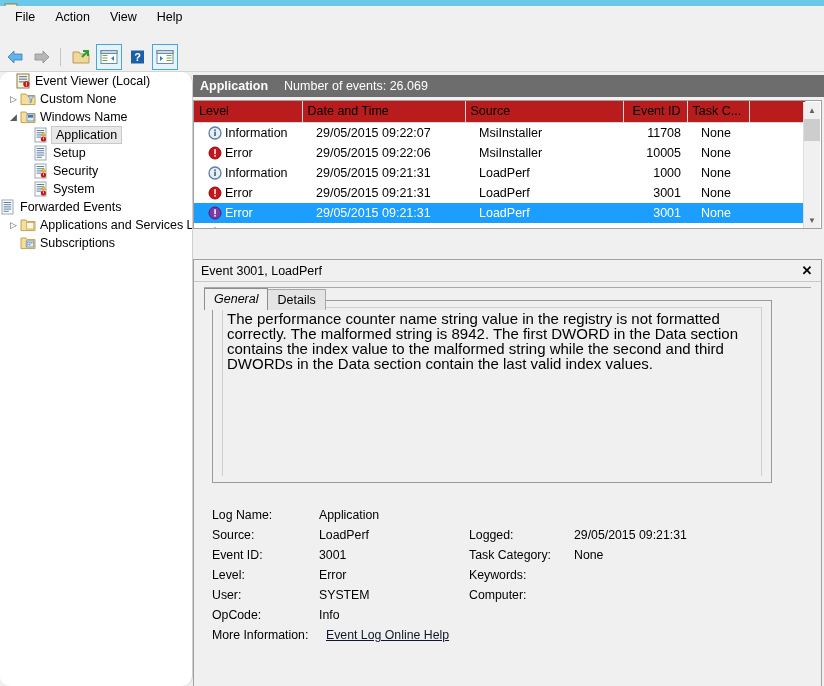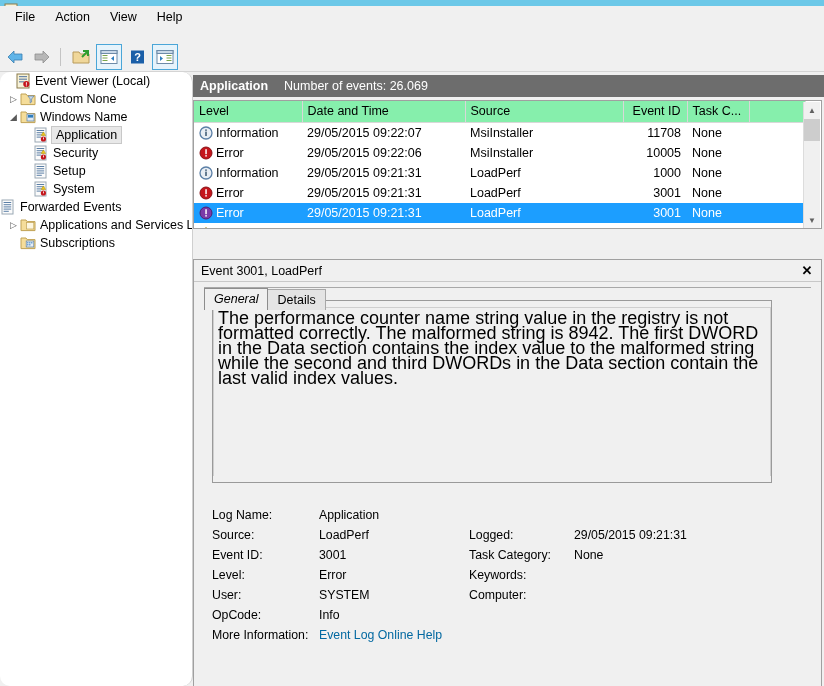--- a/index.html
+++ b/index.html
@@ -114,34 +114,34 @@
   .tablewrap {
     position: absolute; left: 0; top: 28px;
     width: 629px; height: 129px;
     background: #ffffff;
     border: 1px solid #a0a0a0;
     box-sizing: border-box;
     overflow: hidden;
   }
   table.evt { border-collapse: collapse; width: 611px; table-layout: fixed; }
   table.evt th {
-    background: #86efac;
+    background: #b91c1c;
     border-right: 1px solid #d8d8d8;
     border-bottom: 1px solid #d8d8d8;
     font-weight: normal;
     font-size: 12.5px;
     text-align: left;
     padding: 2px 0 3px 5px;
     height: 16px;
     color: #000;
   }
   table.evt th.num { text-align: right; padding-right: 6px; }
   table.evt td {
     font-size: 12.5px;
-    padding: 1px 0 1px 5px;
+    padding: 1px 0 1px 14px;
     height: 18px;
     color: #000;
     white-space: nowrap;
     overflow: hidden;
   }
   table.evt td.num { text-align: right; padding-right: 6px; }
   table.evt tr.sel td { background: #1c9eff; color: #ffffff; }
   .lvlcell { display: flex; align-items: center; }
   .lvlcell .ic { width: 14px; height: 14px; margin-right: 3px; flex: 0 0 auto; }
 
@@ -217,23 +217,23 @@
     height: 1px; background: #a8a8a8;
   }
 
   
   .descbox {
     position: absolute; left: 18px; top: 40px;
     width: 560px; height: 183px;
     background: #f0f0f0;
     border: 1px solid #9a9a9a;
     box-sizing: border-box;
-    font-size: 18px;
+    font-size: 15px;
     color: #000;
-    padding: 6px 0;
+    padding: 6px 9px;
     line-height: 15px;
     overflow: hidden;
   }
   .descbox .inner {
     border-top: 1px solid #cfcfcf;
     border-left: 1px solid #cfcfcf;
     border-right: 1px solid #cfcfcf;
     padding: 3px 4px 0 4px;
     height: 100%;
     box-sizing: border-box;
@@ -244,21 +244,22 @@
     position: absolute; left: 18px; top: 245px;
     width: 600px;
     font-size: 12.3px; color: #000;
   }
   .mrow { display: flex; height: 20px; align-items: center; }
   .mk  { width: 107px; flex: 0 0 auto; }
   .mv  { width: 150px; flex: 0 0 auto; }
   .mk2 { width: 105px; flex: 0 0 auto; }
   .mv2 { flex: 1 1 auto; }
   .meta a.lnk {
-    color: #0369a1; cursor: pointer;
+    color: #0f172a; text-decoration: underline; cursor: pointer;
+    margin-left: 7px;
   }
 </style>
 </head>
 <body>
 
 <div id="app">
 
   <div class="titlebar">
     <span class="ico">
       <svg width="16" height="16" viewBox="0 0 16 16">
@@ -385,41 +386,41 @@
       <span class="lbl">Application</span>
     </div>
 
     <div class="trow" style="padding-left:33px">
       <span class="ic">
         <svg width="16" height="16" viewBox="0 0 16 16">
           <rect x="2" y="1" width="11" height="14" fill="#fbfbfb" stroke="#9aa8b4"></rect>
           <rect x="3.6" y="3" width="7.6" height="1" fill="#5b7fa6"></rect>
           <rect x="3.6" y="5.2" width="7.6" height="1" fill="#5b7fa6"></rect>
           <rect x="3.6" y="7.4" width="7.6" height="1" fill="#5b7fa6"></rect>
+          <rect x="3.6" y="9.6" width="7.6" height="1" fill="#5b7fa6"></rect>
+          <rect x="3.6" y="11.8" width="5.2" height="1" fill="#5b7fa6"></rect>
+        </svg>
+      </span>
+      <span class="lbl">Setup</span>
+    </div>
+
+    <div class="trow" style="padding-left:33px">
+      <span class="ic">
+        <svg width="16" height="16" viewBox="0 0 16 16">
+          <rect x="2" y="1" width="11" height="14" fill="#fbfbfb" stroke="#9aa8b4"></rect>
+          <rect x="3.6" y="3" width="7.6" height="1" fill="#5b7fa6"></rect>
+          <rect x="3.6" y="5.2" width="7.6" height="1" fill="#5b7fa6"></rect>
+          <rect x="3.6" y="7.4" width="7.6" height="1" fill="#5b7fa6"></rect>
           <rect x="3.6" y="9.6" width="4.6" height="1" fill="#5b7fa6"></rect>
           <path d="M8.2 8.6 L12.6 8.6 L10.4 4.9 Z" fill="#f0c419" stroke="#b89a10" stroke-width="0.6"></path>
           <circle cx="10.4" cy="12" r="2.6" fill="#c4161c"></circle>
           <rect x="10" y="10.4" width="0.8" height="2" fill="#fff"></rect>
         </svg>
       </span>
       <span class="lbl">Security</span>
-    </div>
-
-    <div class="trow" style="padding-left:33px">
-      <span class="ic">
-        <svg width="16" height="16" viewBox="0 0 16 16">
-          <rect x="2" y="1" width="11" height="14" fill="#fbfbfb" stroke="#9aa8b4"></rect>
-          <rect x="3.6" y="3" width="7.6" height="1" fill="#5b7fa6"></rect>
-          <rect x="3.6" y="5.2" width="7.6" height="1" fill="#5b7fa6"></rect>
-          <rect x="3.6" y="7.4" width="7.6" height="1" fill="#5b7fa6"></rect>
-          <rect x="3.6" y="9.6" width="7.6" height="1" fill="#5b7fa6"></rect>
-          <rect x="3.6" y="11.8" width="5.2" height="1" fill="#5b7fa6"></rect>
-        </svg>
-      </span>
-      <span class="lbl">Setup</span>
     </div>
 
     <div class="trow" style="padding-left:33px">
       <span class="ic">
         <svg width="16" height="16" viewBox="0 0 16 16">
           <rect x="2" y="1" width="11" height="14" fill="#fbfbfb" stroke="#9aa8b4"></rect>
           <rect x="3.6" y="3" width="7.6" height="1" fill="#5b7fa6"></rect>
           <rect x="3.6" y="5.2" width="7.6" height="1" fill="#5b7fa6"></rect>
           <rect x="3.6" y="7.4" width="7.6" height="1" fill="#5b7fa6"></rect>
           <rect x="3.6" y="9.6" width="4.6" height="1" fill="#5b7fa6"></rect>

